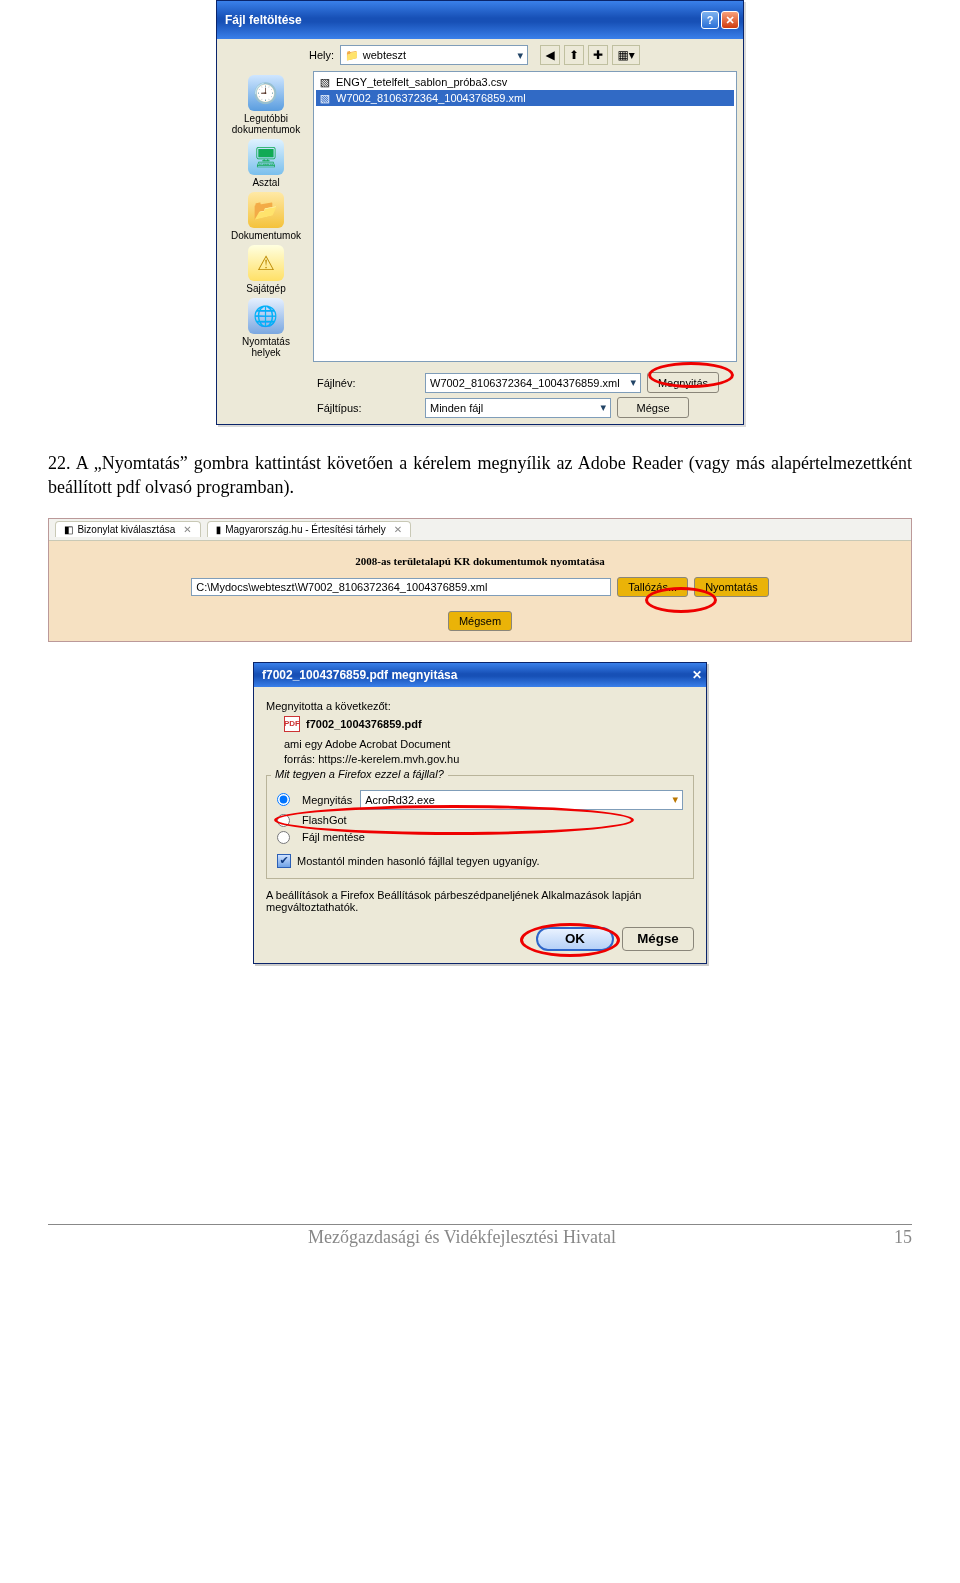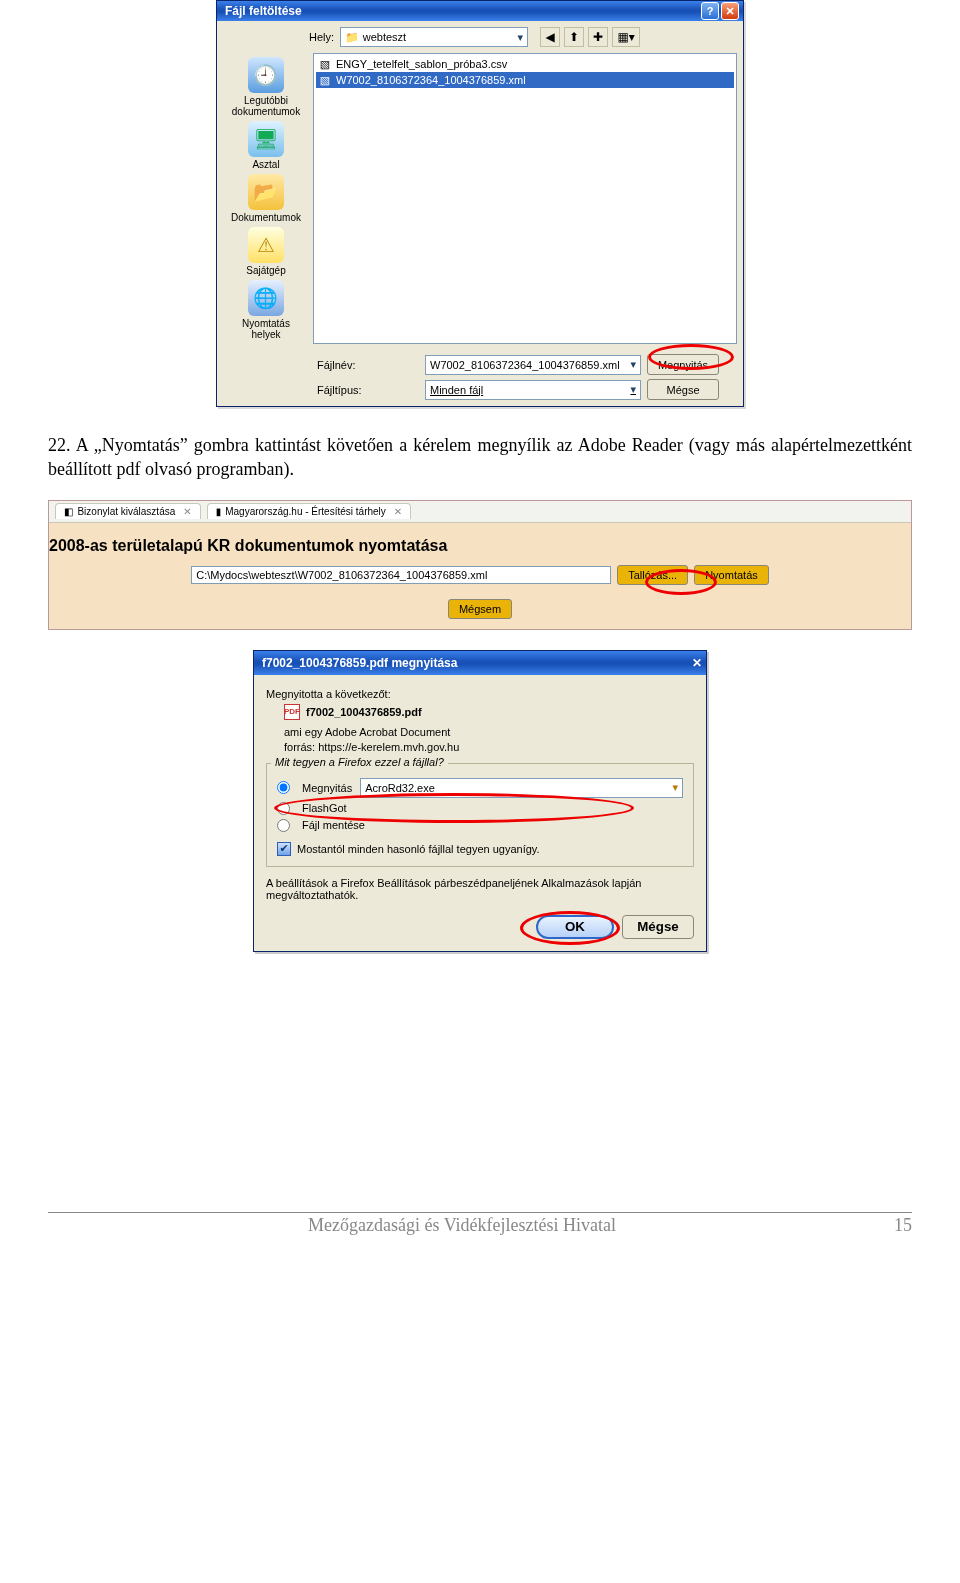--- a/index.html
+++ b/index.html
@@ -42,21 +42,21 @@
   .xp-window {
     width: 528px;
     background: #ece9d8;
     border: 1px solid #0a246a;
     font-family: Tahoma, Arial, sans-serif;
     font-size: 11px;
     color: #000;
     box-shadow: 2px 2px 0 rgba(0,0,0,.15);
   }
   .xp-titlebar {
-    height: 20px;
+    height: 38px;
     background: linear-gradient(#3a80ea,#1750b6 45%,#1750b6 55%,#3a80ea);
     color: #fff;
     display: flex;
     align-items: center;
     padding: 0 4px 0 8px;
     font-weight: bold;
     font-size: 12px;
   }
   .xp-titlebar .spacer { flex: 1; }
   .xp-titlebar .tbtn {
@@ -123,21 +123,21 @@
   .web-tabs {
     display:flex; align-items:center; height:22px; background:#f2f2ee; gap:6px;
     padding:0 6px; border-bottom:1px solid #c9c9b6;
   }
   .web-tab {
     padding:2px 8px; background:#fff; border:1px solid #c9c9b6; border-bottom:none;
     border-radius:4px 4px 0 0; display:flex; align-items:center; gap:4px;
     font-size:10px;
   }
   .web-tab .x { color:#888; margin-left:4px; }
-  .web-title { text-align:left; font-weight:bold; font-size:16px; padding:14px 0 6px 0; }
+  .web-title { text-align:center; font-weight:bold; font-size:11px; padding:14px 0 6px 0;font-family:Liberation Serif, serif; }
   .web-form { display:flex; justify-content:center; align-items:center; gap:6px; padding:4px 0; }
   .web-form input[type=text]{ width:420px; height:18px; border:1px solid #7f9db9; font:inherit; padding:0 4px; }
   .web-btn {
     height:20px; padding:0 10px; background:#eab308; border:1px solid #8a867a;
     border-radius:3px; font:inherit; cursor:pointer;
   }
   .web-cancel { display:flex; justify-content:center; padding:10px 0 10px 0; }
 
   
   .ff-window {
@@ -254,21 +254,21 @@
           <div class="r">
             <span class="lab">Fájlnév:</span>
             <div class="xp-select" style="width:216px; display:flex; align-items:center;">
               <span>W7002_8106372364_1004376859.xml</span>
               <span style="margin-left:auto;color:#246;">▾</span>
             </div>
             <button class="xp-btn">Megnyitás</button>
           </div>
           <div class="r">
             <span class="lab">Fájltípus:</span>
-            <div class="xp-select" style="width:216px; display:flex; align-items:center;text-decoration:underline;">
+            <div class="xp-select" style="width:186px; display:flex; align-items:center;">
               <span>Minden fájl</span>
               <span style="margin-left:auto;color:#246;">▾</span>
             </div>
             <button class="xp-btn">Mégse</button>
           </div>
           <span class="red-oval" style="width:86px;height:26px; right:3px; top:0px;"></span>
         </div>
       </div>
     </div>
   </div>

